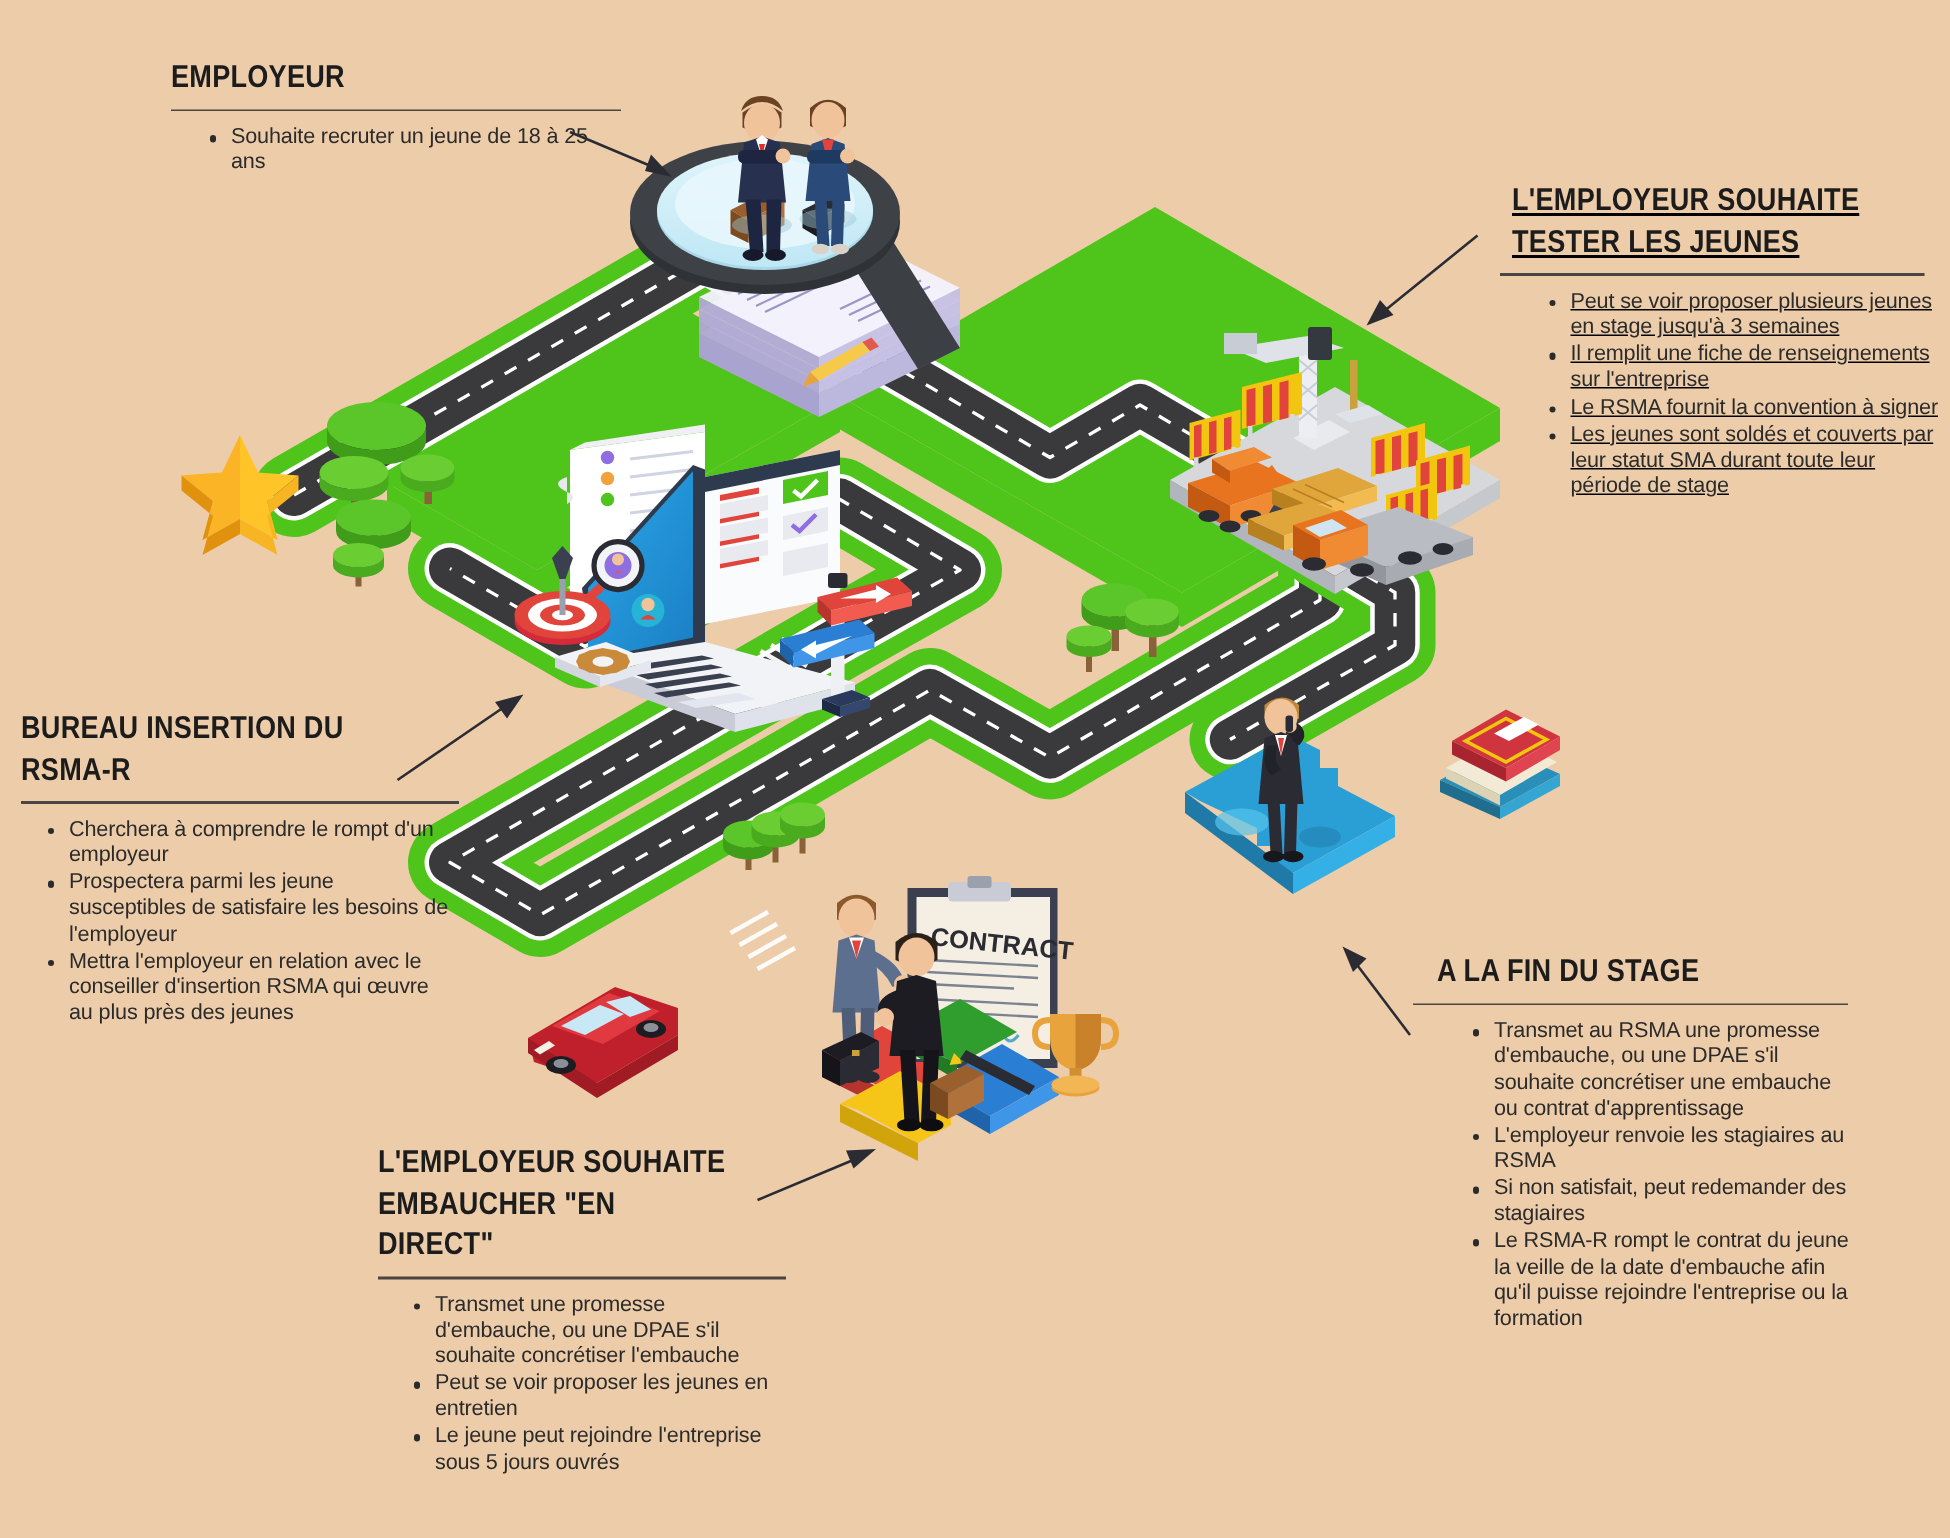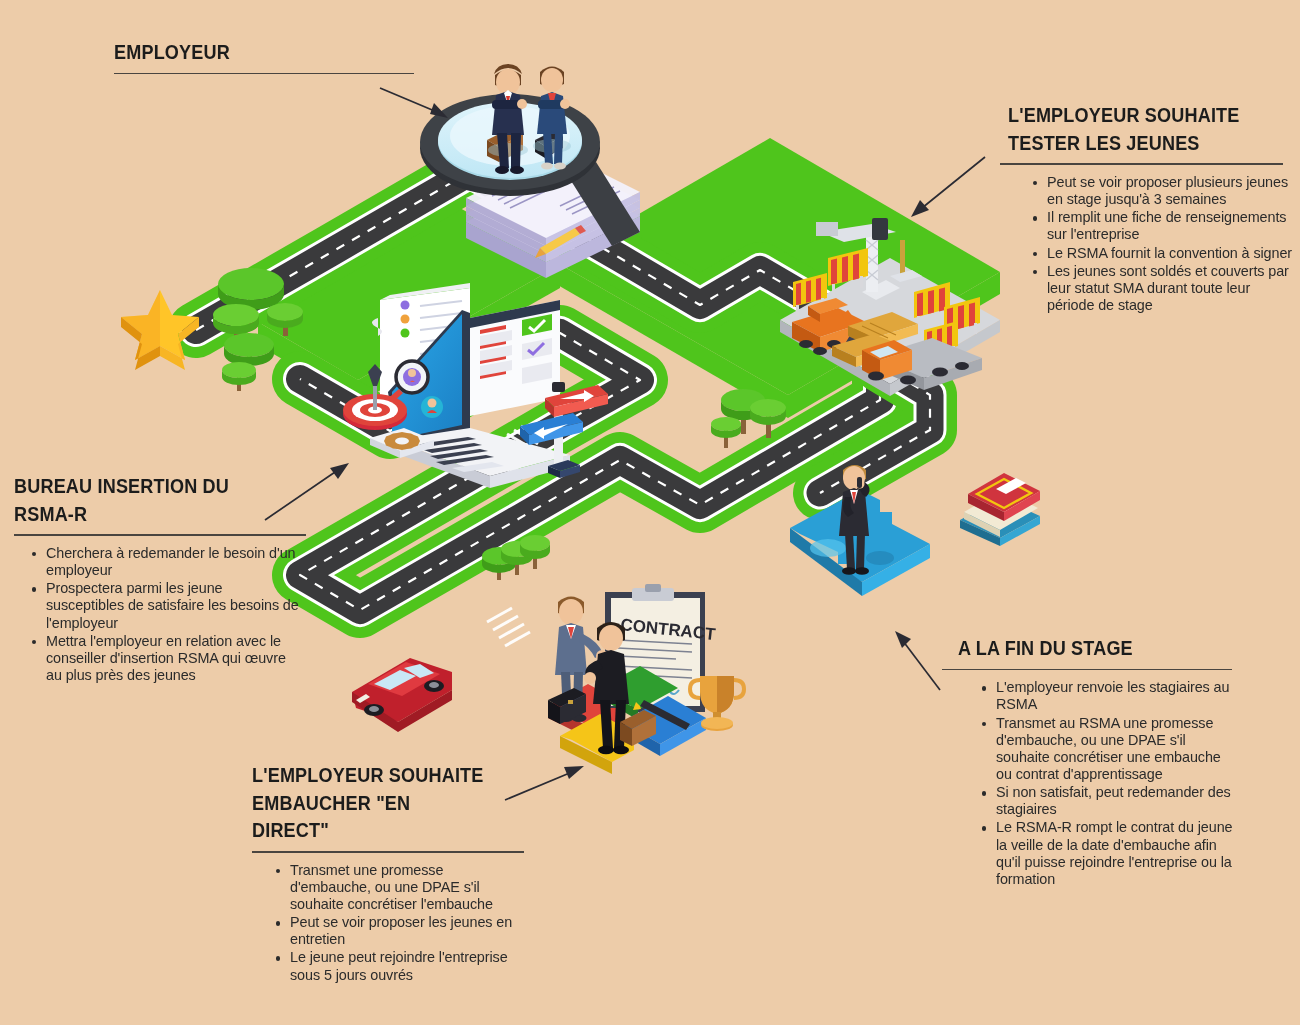--- a/index.html
+++ b/index.html
@@ -38,21 +38,21 @@
     color:#2b2b2b;
     letter-spacing:-.1px;
   }
   .block li:before{
     content:"";position:absolute;left:2px;top:7px;
     width:4.4px;height:4.4px;border-radius:50%;background:#2b2b2b;
   }
 
   #blk-employeur{left:114px;top:38px;width:300px;}
   #blk-employeur ul{margin-left:24px;}
-  #blk-tester{left:1008px;top:101px;width:285px;}
+  #blk-tester{left:1008px;top:120px;width:285px;text-decoration:underline;}
   #blk-tester .rule{width:283px;margin-left:-8px;}
   #blk-tester ul{margin-left:23px;}
   #blk-bureau{left:14px;top:472px;width:290px;}
   #blk-bureau .rule{width:292px;}
   #blk-bureau ul{margin-left:16px;}
   #blk-direct{left:252px;top:761px;width:272px;}
   #blk-direct .rule{width:272px;}
   #blk-direct ul{margin-left:22px;}
   #blk-fin{left:958px;top:634px;width:275px;}
   #blk-fin .rule{width:290px;margin-left:-16px;}
@@ -656,58 +656,59 @@
 
       <path d="M940 690 L903 641" stroke-width="1.7"></path>
       <polygon points="895,631 911,639 902,648" fill="#2b2b33" stroke="none"></polygon>
     </g>
   </svg>
 
   <div class="block" id="blk-employeur">
     <h2>EMPLOYEUR</h2>
     <div class="rule"></div>
     <ul>
+      <li>Souhaite recruter un jeune de 18 à 25 ans</li>
     </ul>
   </div>
 
   <div class="block" id="blk-tester">
     <h2>L'EMPLOYEUR SOUHAITE TESTER LES JEUNES</h2>
     <div class="rule"></div>
     <ul>
       <li>Peut se voir proposer plusieurs jeunes en stage jusqu'à 3 semaines</li>
       <li>Il remplit une fiche de renseignements sur l'entreprise</li>
       <li>Le RSMA fournit la convention à signer</li>
       <li>Les jeunes sont soldés et couverts par leur statut SMA durant toute leur période de stage</li>
     </ul>
   </div>
 
   <div class="block" id="blk-bureau">
     <h2>BUREAU INSERTION DU RSMA-R</h2>
     <div class="rule"></div>
     <ul>
-      <li>Cherchera à redemander le besoin d'un employeur</li>
+      <li>Cherchera à comprendre le rompt d'un employeur</li>
       <li>Prospectera parmi les jeune susceptibles de satisfaire les besoins de l'employeur</li>
       <li>Mettra l'employeur en relation avec le conseiller d'insertion RSMA qui œuvre au plus près des jeunes</li>
     </ul>
   </div>
 
   <div class="block" id="blk-direct">
     <h2>L'EMPLOYEUR SOUHAITE EMBAUCHER "EN DIRECT"</h2>
     <div class="rule"></div>
     <ul>
       <li>Transmet une promesse d'embauche, ou une DPAE s'il souhaite concrétiser l'embauche</li>
       <li>Peut se voir proposer les jeunes en entretien</li>
       <li>Le jeune peut rejoindre l'entreprise sous 5 jours ouvrés</li>
     </ul>
   </div>
 
   <div class="block" id="blk-fin">
     <h2>A LA FIN DU STAGE</h2>
     <div class="rule"></div>
     <ul>
+      <li>Transmet au RSMA une promesse d'embauche, ou une DPAE s'il souhaite concrétiser une embauche ou contrat d'apprentissage</li>
       <li>L'employeur renvoie les stagiaires au RSMA</li>
-      <li>Transmet au RSMA une promesse d'embauche, ou une DPAE s'il souhaite concrétiser une embauche ou contrat d'apprentissage</li>
       <li>Si non satisfait, peut redemander des stagiaires</li>
       <li>Le RSMA-R rompt le contrat du jeune la veille de la date d'embauche afin qu'il puisse rejoindre l'entreprise ou la formation</li>
     </ul>
   </div>
 
 </div>
 
 </body></html>

